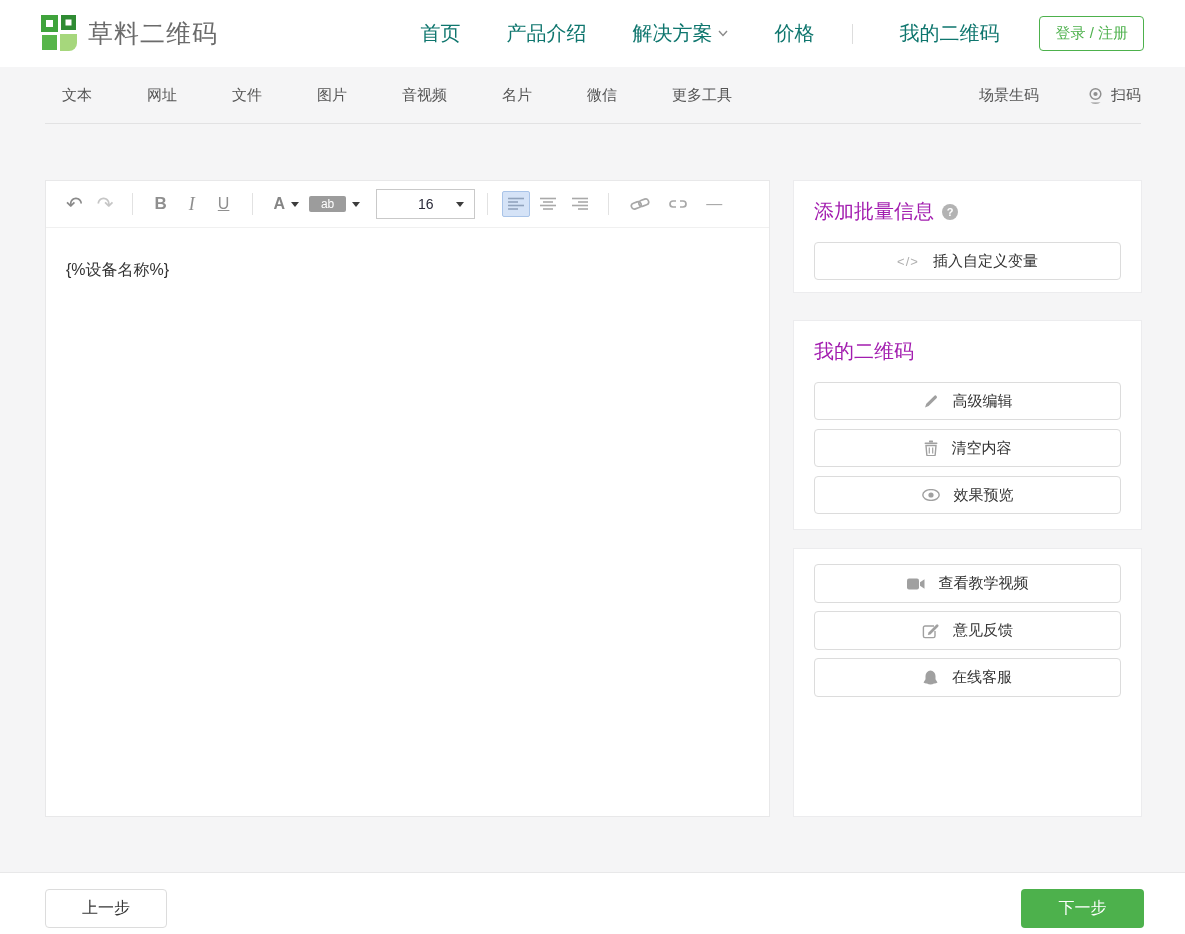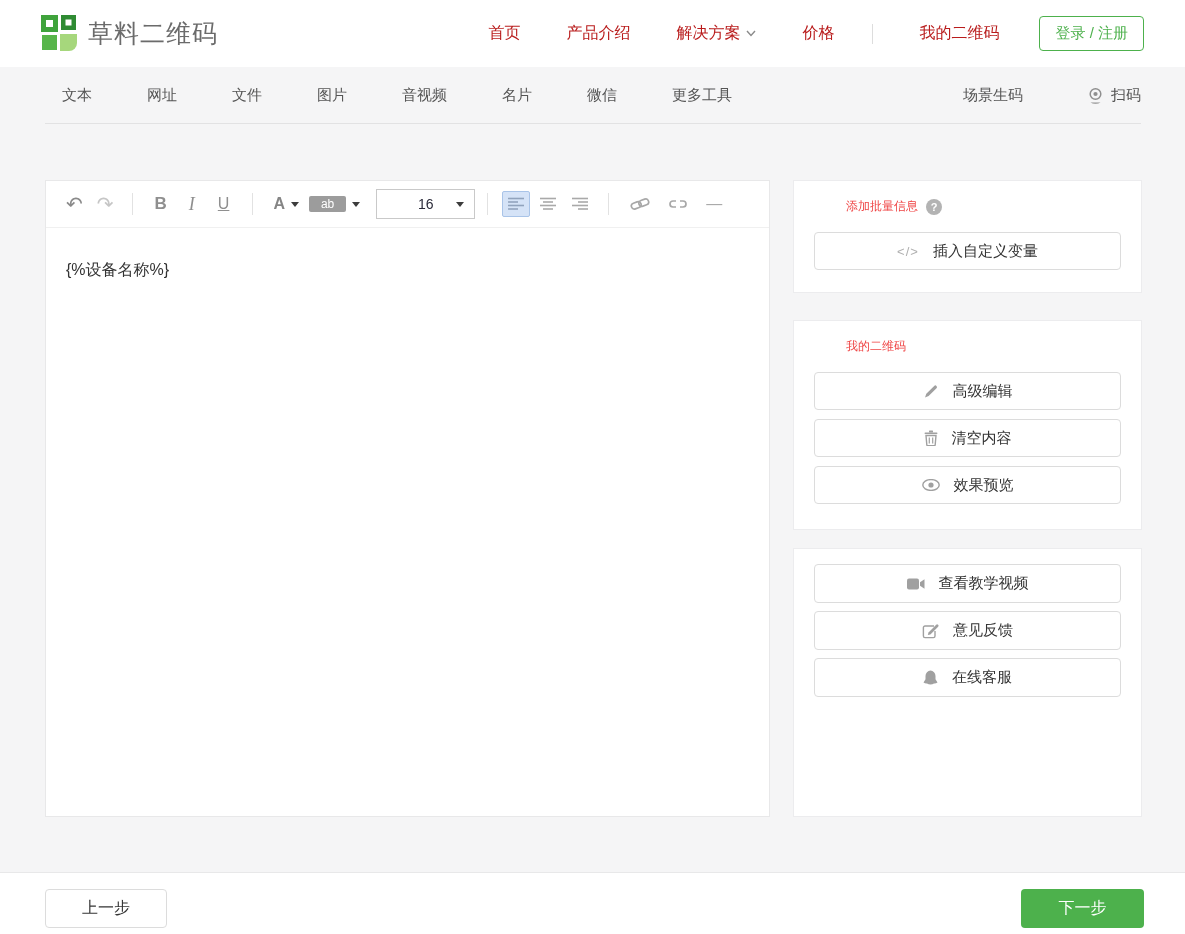--- a/index.html
+++ b/index.html
@@ -5,29 +5,29 @@
   * { margin:0; padding:0; box-sizing:border-box; }
   html,body { width:1185px; height:934px; }
   body { font-family:"Liberation Sans","DejaVu Sans",sans-serif; background:#f5f5f6; color:#333; }
   #app { position:relative; width:1185px; height:934px; overflow:hidden; background:#f5f5f6; }
 
   
   .header { position:absolute; left:0; top:0; width:1185px; height:67px; background:#fff; }
   .logo { position:absolute; left:40px; top:14px; display:flex; align-items:center; gap:10px; cursor:pointer; }
   .logo-text { font-size:25px; color:#6b6b6b; letter-spacing:1px; font-weight:400; }
   .top-nav { position:absolute; right:41px; top:0; height:67px; display:flex; align-items:center; }
-  .nav-link { font-size:16px; color:#b91c1c; margin-left:46px; cursor:pointer; display:flex; align-items:center; gap:6px; }
+  .nav-link { font-size:20px; color:#0f766e; margin-left:46px; cursor:pointer; display:flex; align-items:center; gap:6px; }
   .nav-divider { width:1px; height:20px; background:#ddd; margin-left:38px; }
   .login-btn { margin-left:40px; border:1px solid #4db14c; color:#4db14c; border-radius:4px; font-size:15px; padding:7px 15px; background:#fff; cursor:pointer; }
 
   
   .tabbar { position:absolute; left:0; top:67px; width:1185px; height:58px; }
   .tabbar-inner { position:absolute; left:45px; right:44px; top:0; height:57px; border-bottom:1px solid #e2e2e3; display:flex; align-items:center; }
   .tab { font-size:15px; color:#555; margin-left:17px; margin-right:38px; cursor:pointer; white-space:nowrap; }
-  .tabbar-right { position:absolute; right:0; top:0; height:57px; display:flex; align-items:center; gap:64px; }
+  .tabbar-right { position:absolute; right:0; top:0; height:57px; display:flex; align-items:center; gap:48px; }
   .scene-link { font-size:15px; color:#555; cursor:pointer; }
   .scan-link { font-size:15px; color:#555; cursor:pointer; display:flex; align-items:center; gap:7px; }
 
   
   .editor-card { position:absolute; left:45px; top:180px; width:725px; height:637px; background:#fff; border:1px solid #e8e8e9; }
   .toolbar { height:47px; display:flex; align-items:center; padding:0 16px; border-bottom:1px solid #f0f0f0; color:#999; }
   .tb-btn { display:flex; align-items:center; justify-content:center; cursor:pointer; user-select:none; }
   .tb-sep { width:1px; height:22px; background:#e2e2e2; margin:0 12px; }
   .tb-undo { font-size:20px; color:#8a8a8a; margin:0 8px 0 4px; }
   .tb-redo { font-size:20px; color:#c6c6c6; margin:0 6px; }
@@ -43,21 +43,21 @@
   .align-btn { width:28px; height:26px; border:1px solid transparent; border-radius:2px; display:flex; align-items:center; justify-content:center; margin:0 2px; cursor:pointer; }
   .align-btn.active { background:#d5e3f7; border-color:#a9c4e8; }
   .editor-body { padding:30px 20px; font-size:16px; color:#333; line-height:24px; min-height:400px; cursor:text; }
 
   
   .panel { position:absolute; left:793px; width:349px; background:#fff; border:1px solid #ececee; }
   .panel-batch { top:180px; height:113px; padding:17px 20px; }
   .panel-more  { top:320px; height:210px; padding:17px 20px; }
   .panel-help  { top:548px; height:269px; padding:7px 20px; }
   .panel-title-row { display:flex; align-items:center; gap:8px; }
-  .panel-title { font-size:12px; color:#ef4444;margin-left:32px; }
+  .panel-title { font-size:20px; color:#a21caf; }
   .help-circle { width:16px; height:16px; border-radius:50%; background:#b3b3b3; color:#fff; font-size:11px; font-weight:bold; display:flex; align-items:center; justify-content:center; cursor:pointer; }
   .side-btn { height:38px; border:1px solid #dcdcdc; border-radius:4px; background:#fff; display:flex; align-items:center; justify-content:center; gap:14px; font-size:15px; color:#333; cursor:pointer; width:100%; }
   .panel-batch .side-btn { margin-top:17px; }
   .btn-stack .side-btn { margin-top:9px; }
   .panel-help .side-btn { margin-top:8px; height:39px; }
   .code-glyph { color:#b0b0b0; font-size:13px; letter-spacing:1px; }
   .icon { display:inline-flex; align-items:center; justify-content:center; }
 
   
   .footer { position:absolute; left:0; top:872px; width:1185px; height:62px; background:#fff; border-top:1px solid #e8e8e9; }

